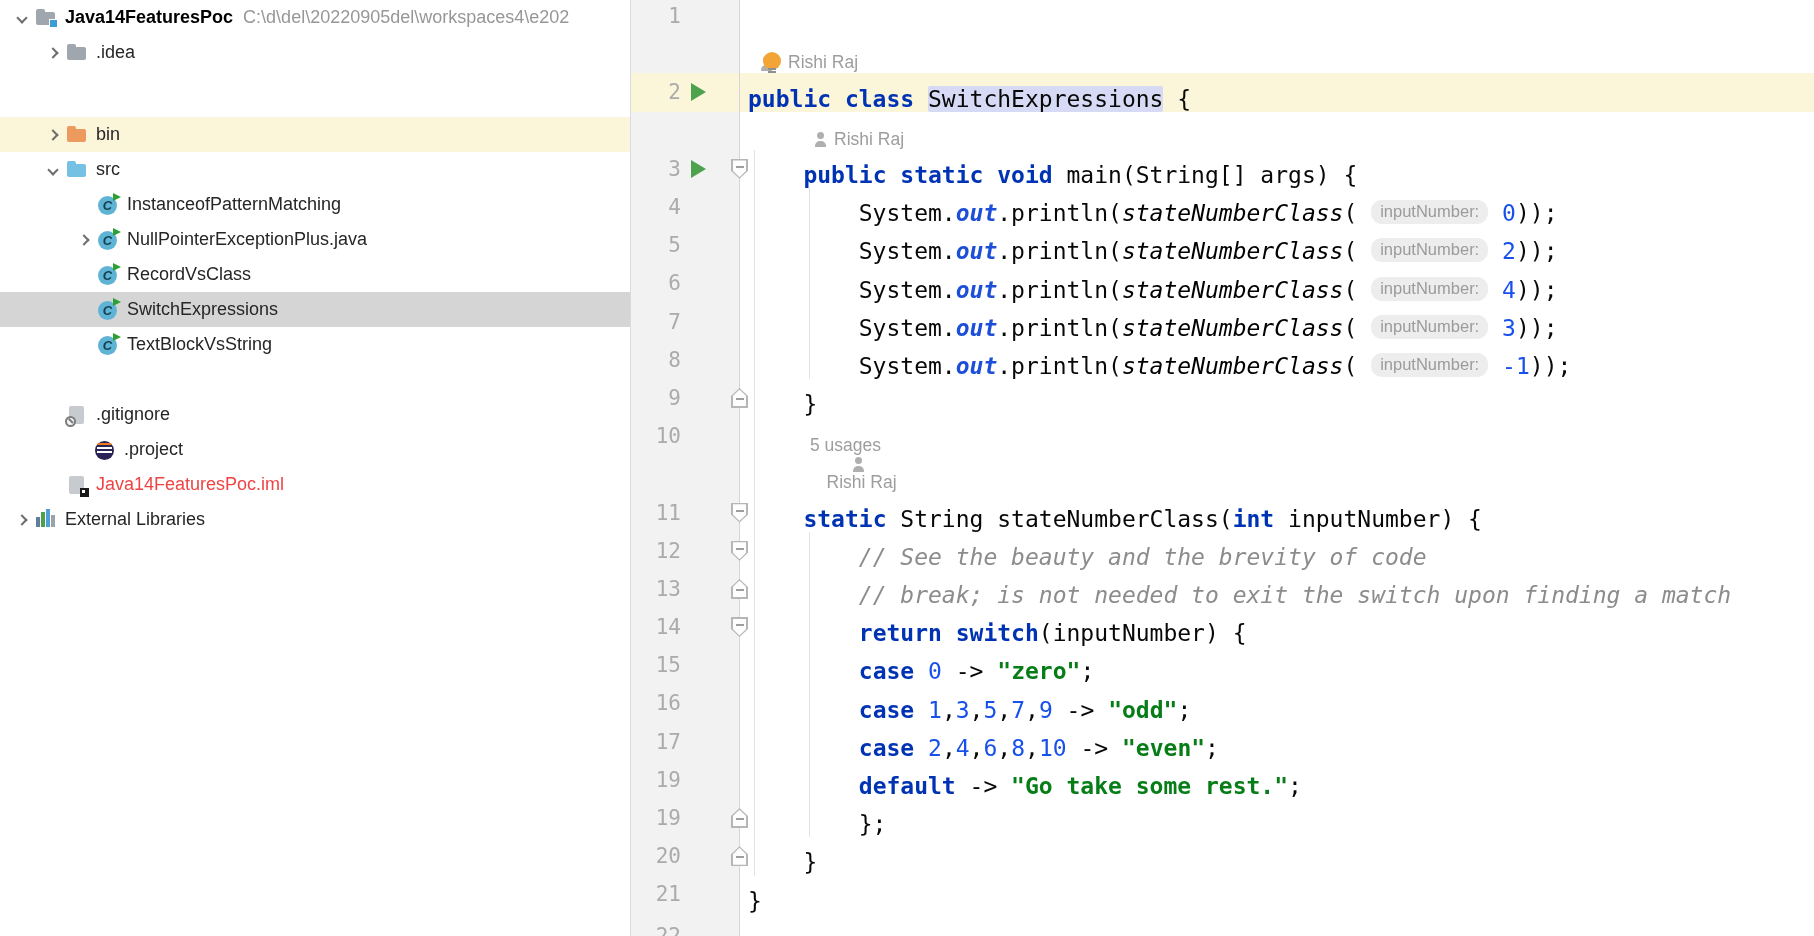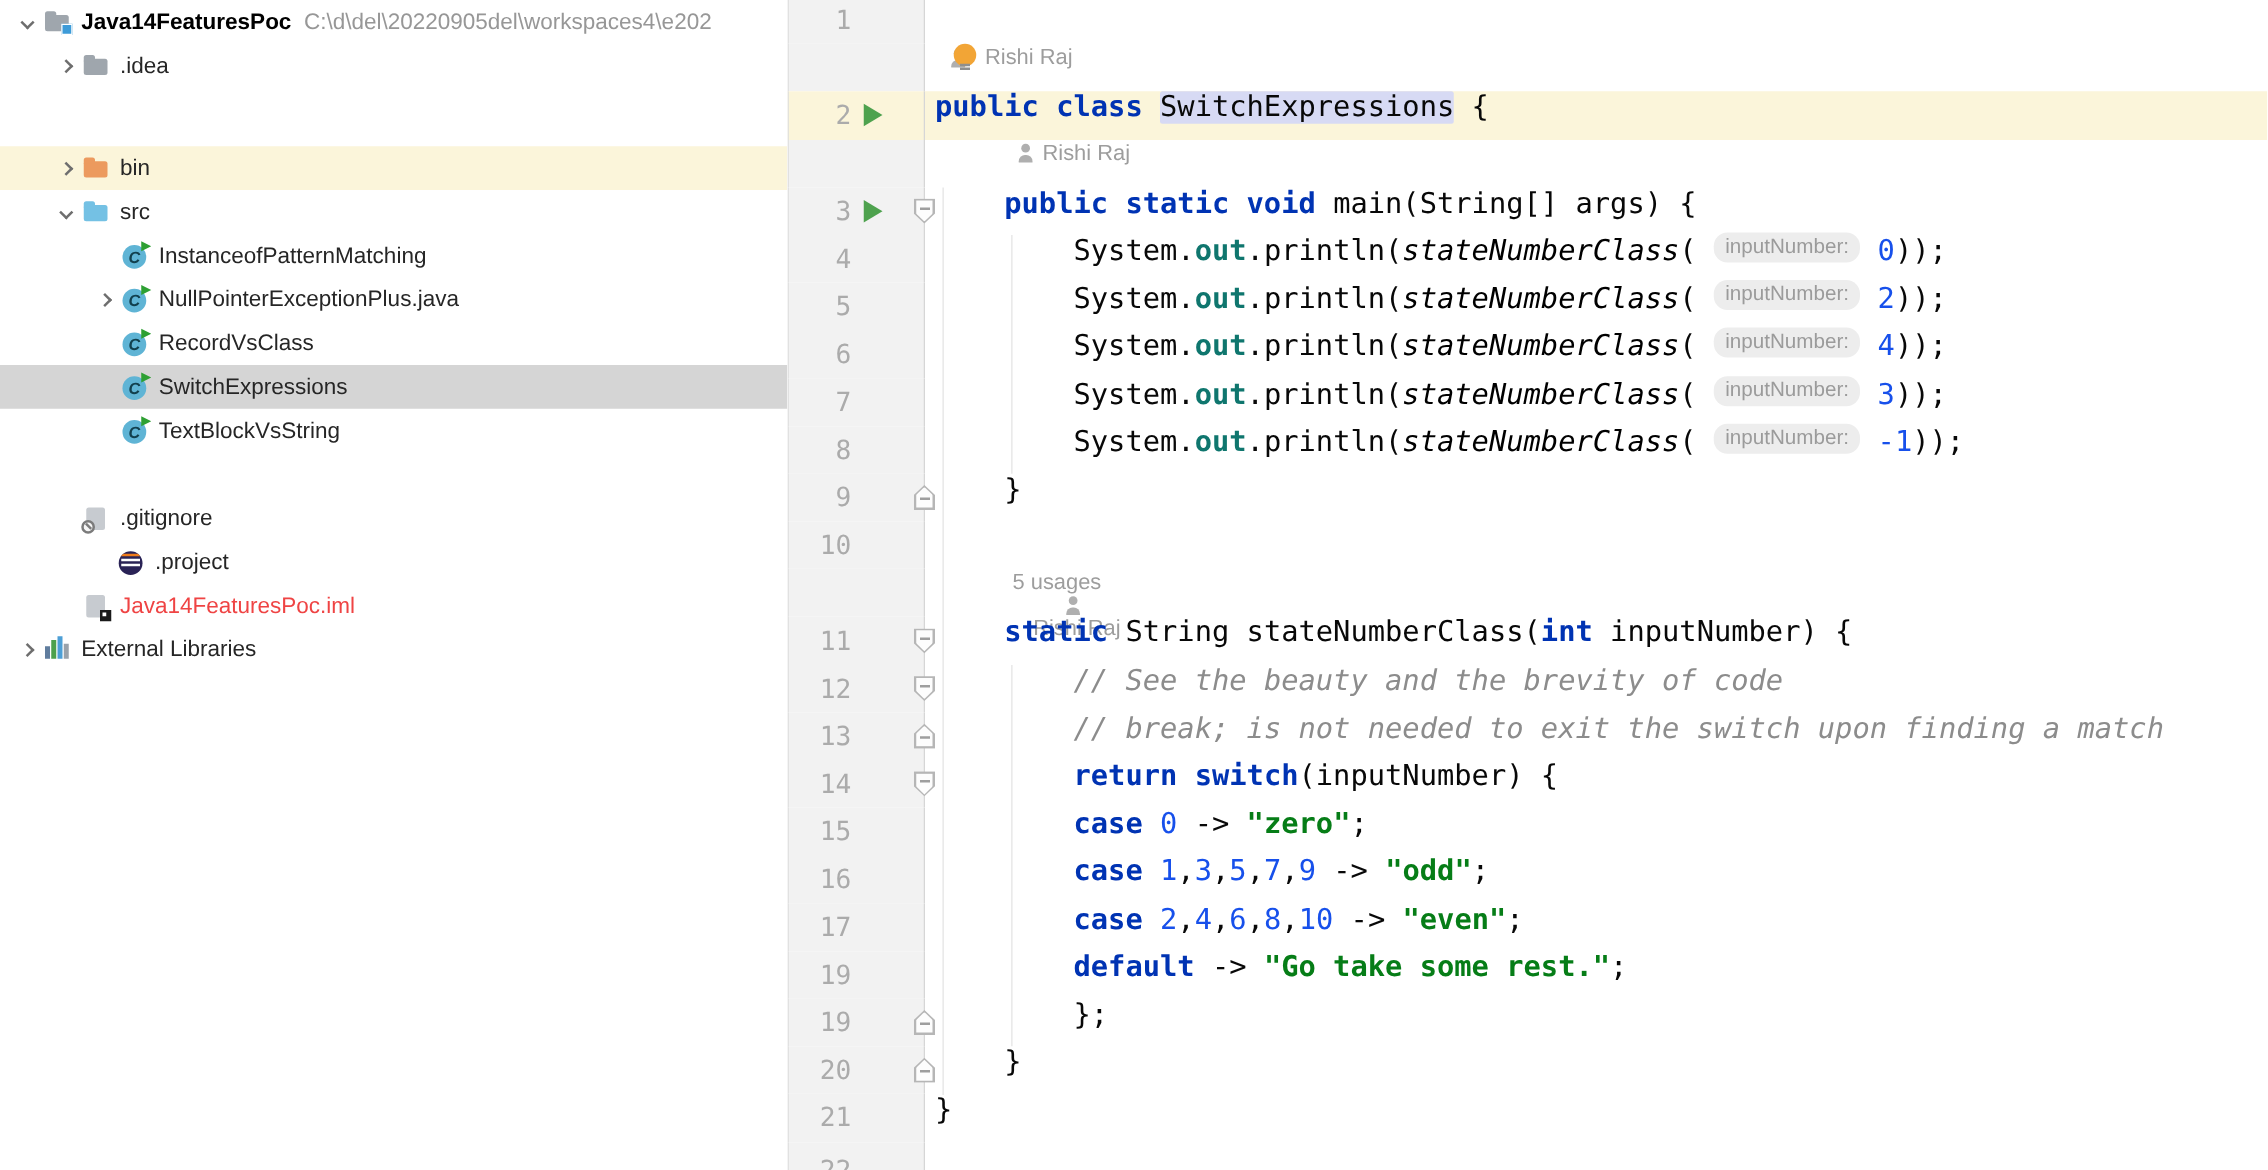--- a/index.html
+++ b/index.html
@@ -75,27 +75,27 @@
             border-top:9px solid transparent; border-bottom:9px solid transparent; }
   .fold { position:absolute; right:-9px; top:50%; margin-top:-10px; width:17px; height:20px; z-index:3; }
   .fold .o,.fold .i { position:absolute; }
   .fold .o { inset:0; background:#B6B6B6; }
   .fold .i { inset:1.6px; background:#FDFDFD; }
   .fold.down .o,.fold.down .i { clip-path:polygon(0 0,100% 0,100% 60%,50% 100%,0 60%); }
   .fold.up .o,.fold.up .i { clip-path:polygon(50% 0,100% 40%,100% 100%,0 100%,0 40%); }
   .fold .m { position:absolute; left:4.5px; width:8px; height:2px; background:#9E9E9E; }
   .fold.down .m { top:7px; } .fold.up .m { top:10px; }
 
-  .codecell { flex:1; padding-left:8px; display:flex; align-items:flex-start; white-space:pre;
+  .codecell { flex:1; padding-left:8px; display:flex; align-items:flex-end; white-space:pre;
               font-family:"DejaVu Sans Mono", monospace; font-size:23px; color:#080808; }
   .erow.caret .gut, .erow.caret .codecell { background:#FBF5DA; }
 
   .kw  { color:#0033B3; font-weight:bold; }
   .pl  { color:#080808; }
-  .fld { color:#0f766e; font-weight:bold; }
+  .fld { color:#1d4ed8; font-weight:bold; font-style:italic; }
   .sm  { color:#000; font-style:italic; }
   .num { color:#1750EB; }
   .str { color:#067D17; font-weight:bold; }
   .cmt { color:#8C8C8C; font-style:italic; }
   .hl  { background:#D7DAF4; border-radius:2px; }
   .chip { display:inline-block; font-family:"Liberation Sans", sans-serif; font-size:16.5px;
           color:#9B9B9B; background:#EDEDED; border-radius:11px; padding:2px 9px 3px;
           transform:translateY(-2px); }
 
   

